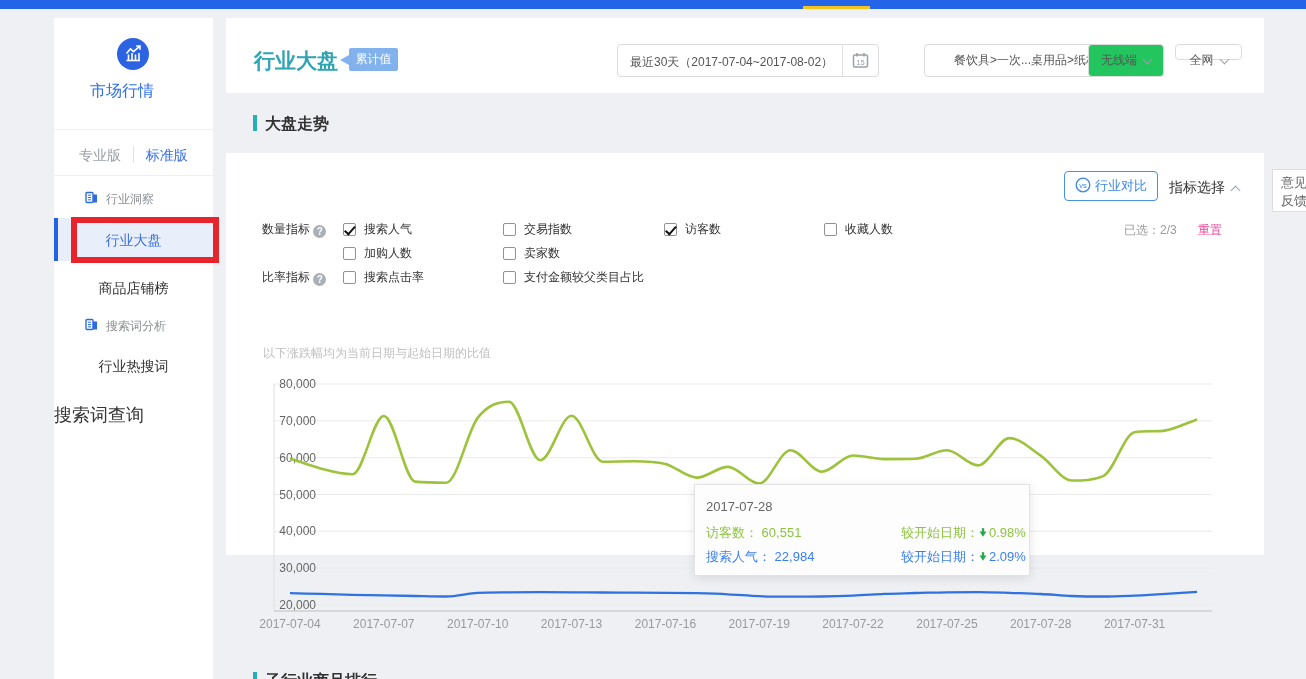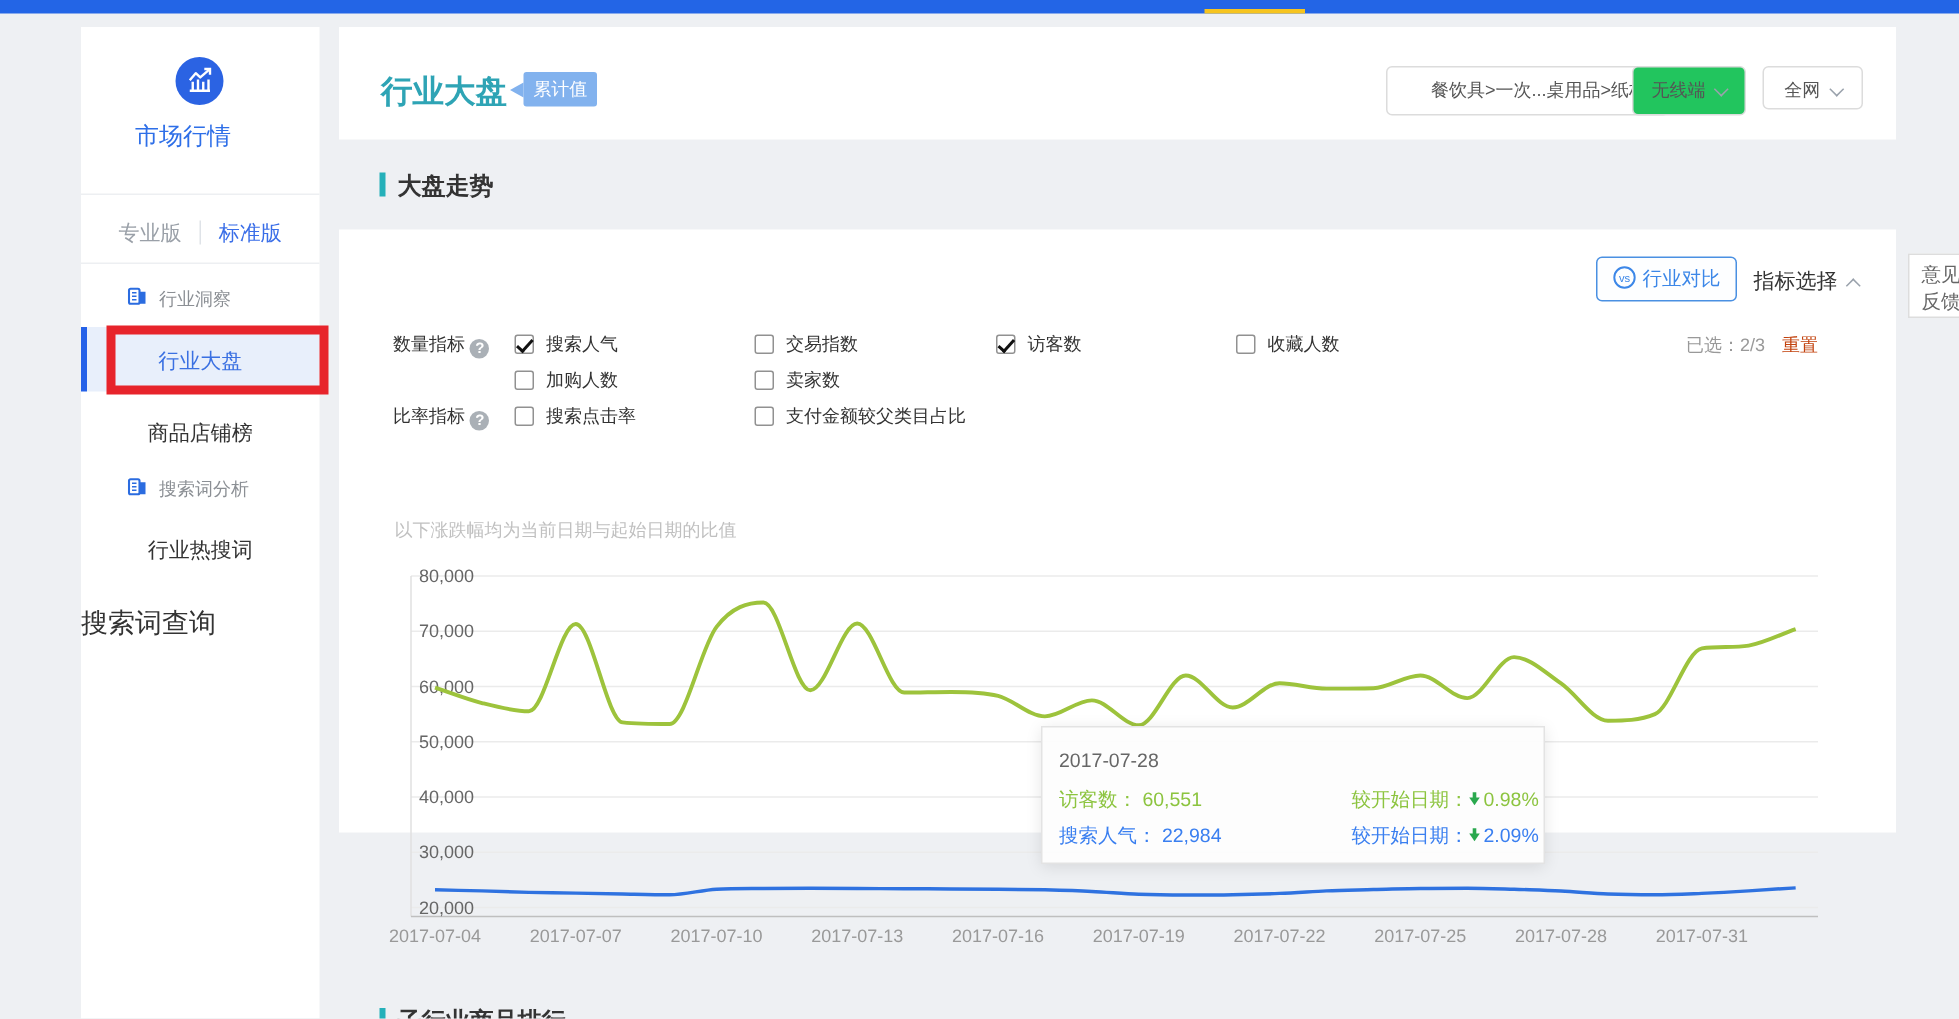--- a/index.html
+++ b/index.html
@@ -69,43 +69,53 @@
   <div class="abs" style="left:0;top:385px;width:159px;text-align:left;font-size:18px;color:#333">搜索词查询</div>
 </div>
 
 <div class="abs" style="left:71px;top:217px;width:148px;height:46px;border:6px solid #e7242b;z-index:30"></div>
 
 <div class="abs" style="left:226px;top:18px;width:1038px;height:75px;background:#fff">
   <div class="abs" style="left:28px;top:29px;font-size:21px;font-weight:bold;color:#2ea4b5">行业大盘</div>
   <div class="abs" style="left:114px;top:37px;width:0;height:0;border-top:5px solid transparent;border-bottom:5px solid transparent;border-right:9px solid #82b2ee"></div>
   <div class="abs" style="left:123px;top:30px;width:49px;height:23px;border-radius:2px;background:#82b2ee;color:#fff;font-size:12px;text-align:center;line-height:23px">累计值</div>
 
+  <div class="abs" style="left:391px;top:26px;width:262px;height:33px;border:1px solid #dcdcdc;border-radius:4px;background:#fff;color:#555;font-size:12px">
+    <span class="abs" style="left:12px;top:9px">最近30天（2017-07-04~2017-08-02）</span>
+    <span class="abs" style="left:224px;top:0;width:37px;height:31px;border-left:1px solid #e2e2e2">
+      <svg width="17" height="17" viewBox="0 0 17 17" style="margin:7px 0 0 9px">
+        <rect x="1.5" y="3" width="14" height="12" rx="1.5" fill="none" stroke="#9aa0a6" stroke-width="1.5"></rect>
+        <path d="M5 1 V4.5 M12 1 V4.5" stroke="#9aa0a6" stroke-width="1.5"></path>
+        <text x="8.5" y="13" font-size="7.5" fill="#9aa0a6" text-anchor="middle" font-family="Liberation Sans,sans-serif">15</text>
+      </svg>
+    </span>
+  </div>
   <div class="abs" style="left:698px;top:26px;width:189px;height:33px;border:1px solid #dcdcdc;border-radius:4px;background:#fff;color:#555;font-size:12px;line-height:31px;text-align:right">餐饮具&gt;一次...桌用品&gt;纸杯<span class="chev"></span></div>
   <div class="abs" style="left:862px;top:26px;width:76px;height:33px;border:1px solid #dcdcdc;border-radius:4px;background:#22c55e;color:#555;font-size:12px;line-height:31px;text-align:center">无线端<span class="chev"></span></div>
-  <div class="abs" style="left:949px;top:26px;width:67px;height:29px;border:1px solid #dcdcdc;border-radius:4px;background:#fff;color:#555;font-size:12px;line-height:31px;text-align:center">全网<span class="chev"></span></div>
+  <div class="abs" style="left:949px;top:26px;width:67px;height:16px;border:1px solid #dcdcdc;border-radius:4px;background:#fff;color:#555;font-size:12px;line-height:31px;text-align:center">全网<span class="chev"></span></div>
 </div>
 
 <div class="abs" style="left:253px;top:115px;width:4px;height:16px;background:#25b0b9"></div>
 <div class="abs" style="left:265px;top:114px;font-size:16px;font-weight:bold;color:#333">大盘走势</div>
 
 <div class="abs" style="left:226px;top:153px;width:1038px;height:402px;background:#fff">
 
   <div class="abs" style="left:838px;top:18px;width:94px;height:30px;border:1px solid #4a90e2;border-radius:4px;background:#fdfeff;color:#3c87e8;font-size:13px;line-height:28px;text-align:center">
     <svg width="16" height="16" viewBox="0 0 16 16" style="vertical-align:-3px;margin-right:4px">
       <circle cx="8" cy="8" r="6.8" fill="none" stroke="#3c87e8" stroke-width="1.3"></circle>
       <text x="8" y="11" font-size="7.5" fill="#3c87e8" text-anchor="middle" font-family="Liberation Sans,sans-serif">vs</text>
     </svg>行业对比</div>
   <div class="abs" style="left:943px;top:26px;font-size:14px;color:#333">指标选择<span class="chev chevup"></span></div>
 
   <div class="abs" style="left:36px;top:68px;font-size:12px;color:#333">数量指标 <span class="qm">?</span></div>
   <div class="cbrow" style="left:117px;top:68px"><span class="cb on"></span>搜索人气</div>
   <div class="cbrow" style="left:277px;top:68px"><span class="cb"></span>交易指数</div>
   <div class="cbrow" style="left:438px;top:68px"><span class="cb on"></span>访客数</div>
   <div class="cbrow" style="left:598px;top:68px"><span class="cb"></span>收藏人数</div>
-  <div class="abs" style="left:898px;top:69px;font-size:12px;color:#999">已选：2/3 <a style="color:#c2410c;margin-left:8px">重置</a></div>
+  <div class="abs" style="left:898px;top:69px;font-size:12px;color:#999">已选：2/3 <a style="color:#ec4899;margin-left:18px">重置</a></div>
 
   <div class="cbrow" style="left:117px;top:92px"><span class="cb"></span>加购人数</div>
   <div class="cbrow" style="left:277px;top:92px"><span class="cb"></span>卖家数</div>
 
   <div class="abs" style="left:36px;top:116px;font-size:12px;color:#333">比率指标 <span class="qm">?</span></div>
   <div class="cbrow" style="left:117px;top:116px"><span class="cb"></span>搜索点击率</div>
   <div class="cbrow" style="left:277px;top:116px"><span class="cb"></span>支付金额较父类目占比</div>
 
   <div class="abs" style="left:37px;top:192px;font-size:12px;color:#c0c0c0">以下涨跌幅均为当前日期与起始日期的比值</div>
 

